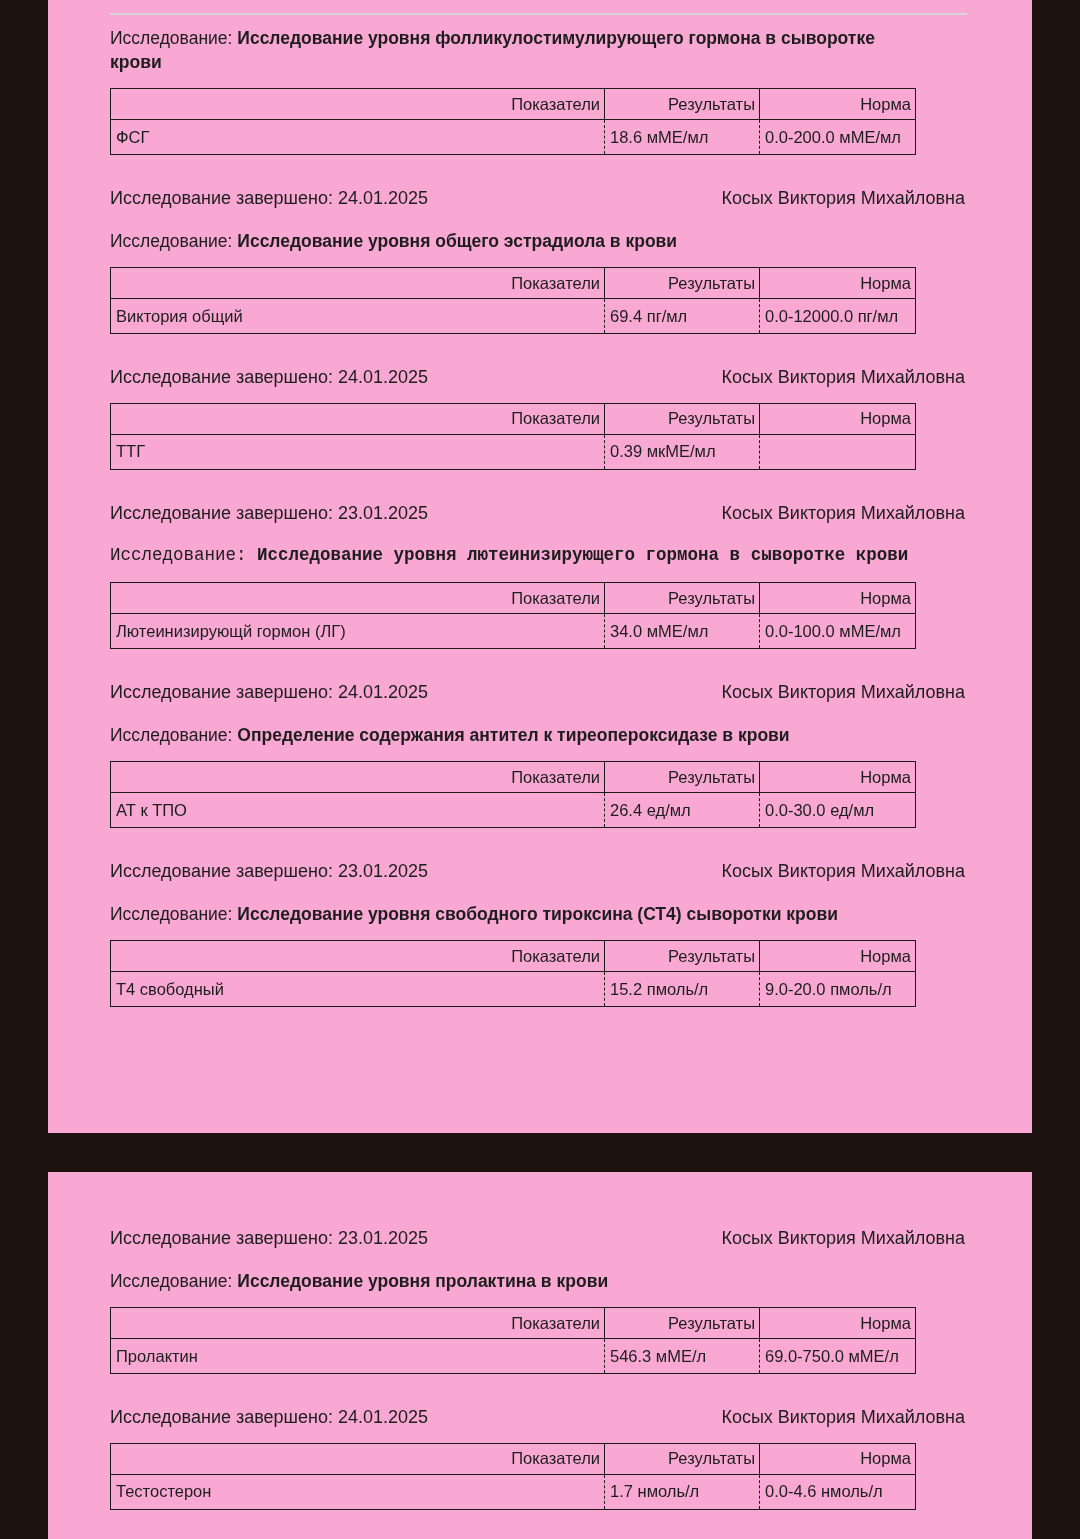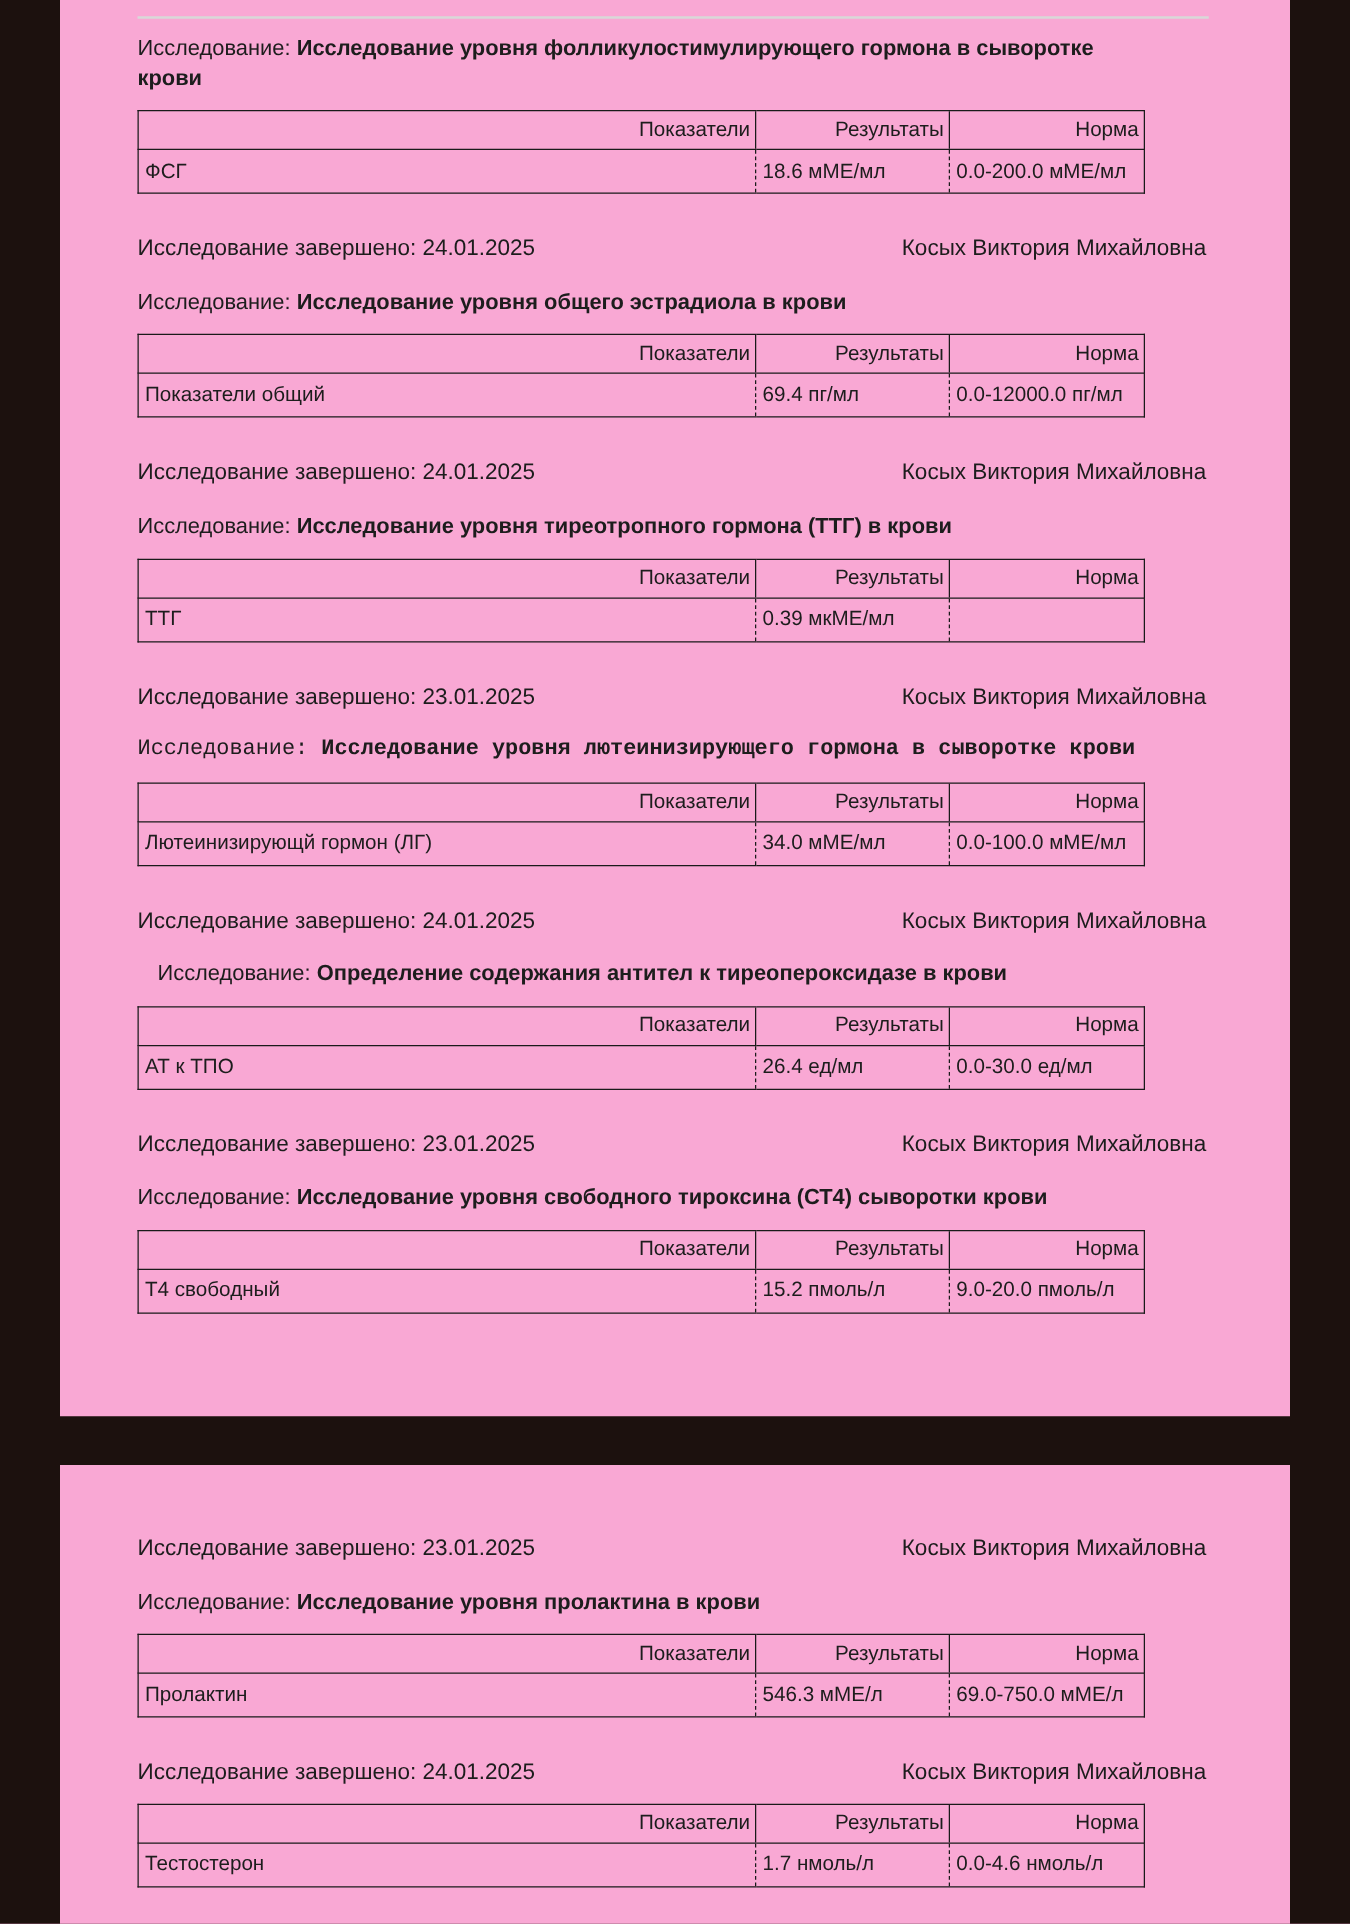--- a/index.html
+++ b/index.html
@@ -185,34 +185,33 @@
             </colgroup>
             <thead>
               <tr>
                 <th>Показатели</th>
                 <th>Результаты</th>
                 <th>Норма</th>
               </tr>
             </thead>
             <tbody>
               <tr>
-                <td class="cell-ind">Показатели общий</td>
+                <td class="cell-ind">Виктория общий</td>
                 <td class="cell-res">69.4 пг/мл</td>
                 <td class="cell-norm">0.0-12000.0 пг/мл</td>
               </tr>
             </tbody>
           </table>
           <div class="gap-after-table"></div>
         </div>
         <div class="study-block">
           <div class="completed-row">
             <span class="completed-left">Исследование завершено: 24.01.2025</span>
             <span class="completed-right">Косых Виктория Михайловна</span>
           </div>
-          <div class="study-title-row" style="margin-top: 20px;"><span class="study-title-label">Исследование:</span> <span class="study-title-name">Исследование уровня тиреотропного гормона (ТТГ) в крови</span></div>
           <table class="result-table">
             <colgroup>
               <col class="c-ind">
               <col class="c-res">
               <col class="c-norm">
             </colgroup>
             <thead>
               <tr>
                 <th>Показатели</th>
                 <th>Результаты</th>
@@ -256,21 +255,21 @@
               </tr>
             </tbody>
           </table>
           <div class="gap-after-table"></div>
         </div>
         <div class="study-block">
           <div class="completed-row">
             <span class="completed-left">Исследование завершено: 24.01.2025</span>
             <span class="completed-right">Косых Виктория Михайловна</span>
           </div>
-          <div class="study-title-row" style="margin-top: 20px; margin-left: 16px;"><span class="study-title-label">Исследование:</span> <span class="study-title-name">Определение содержания антител к тиреопероксидазе в крови</span></div>
+          <div class="study-title-row" style="margin-top: 20px;"><span class="study-title-label">Исследование:</span> <span class="study-title-name">Определение содержания антител к тиреопероксидазе в крови</span></div>
           <table class="result-table">
             <colgroup>
               <col class="c-ind">
               <col class="c-res">
               <col class="c-norm">
             </colgroup>
             <thead>
               <tr>
                 <th>Показатели</th>
                 <th>Результаты</th>

